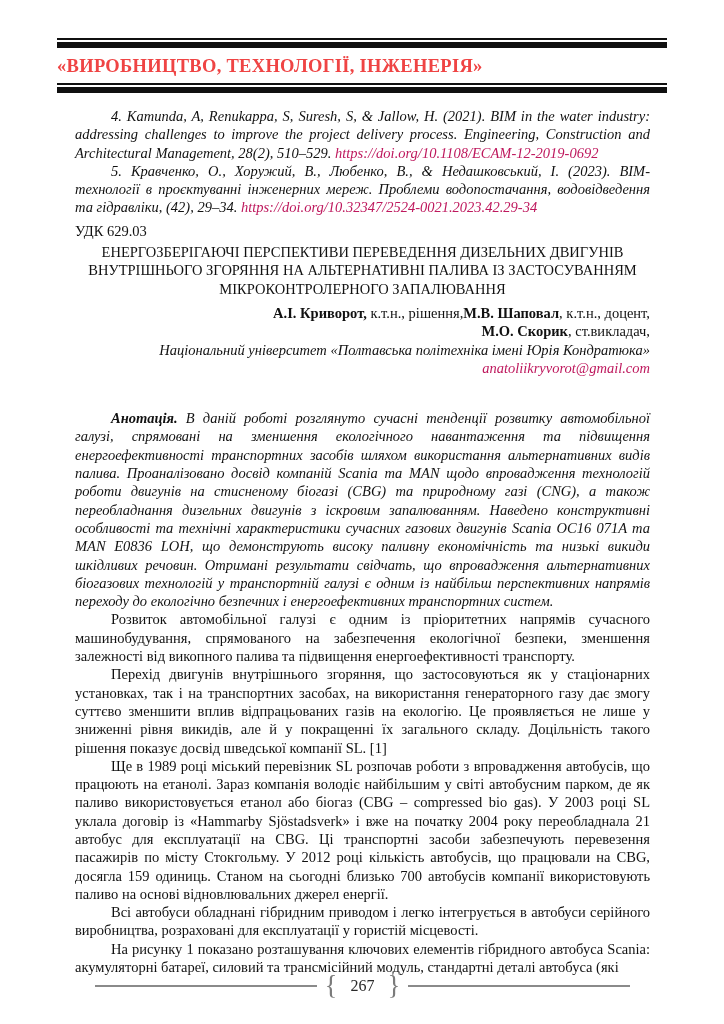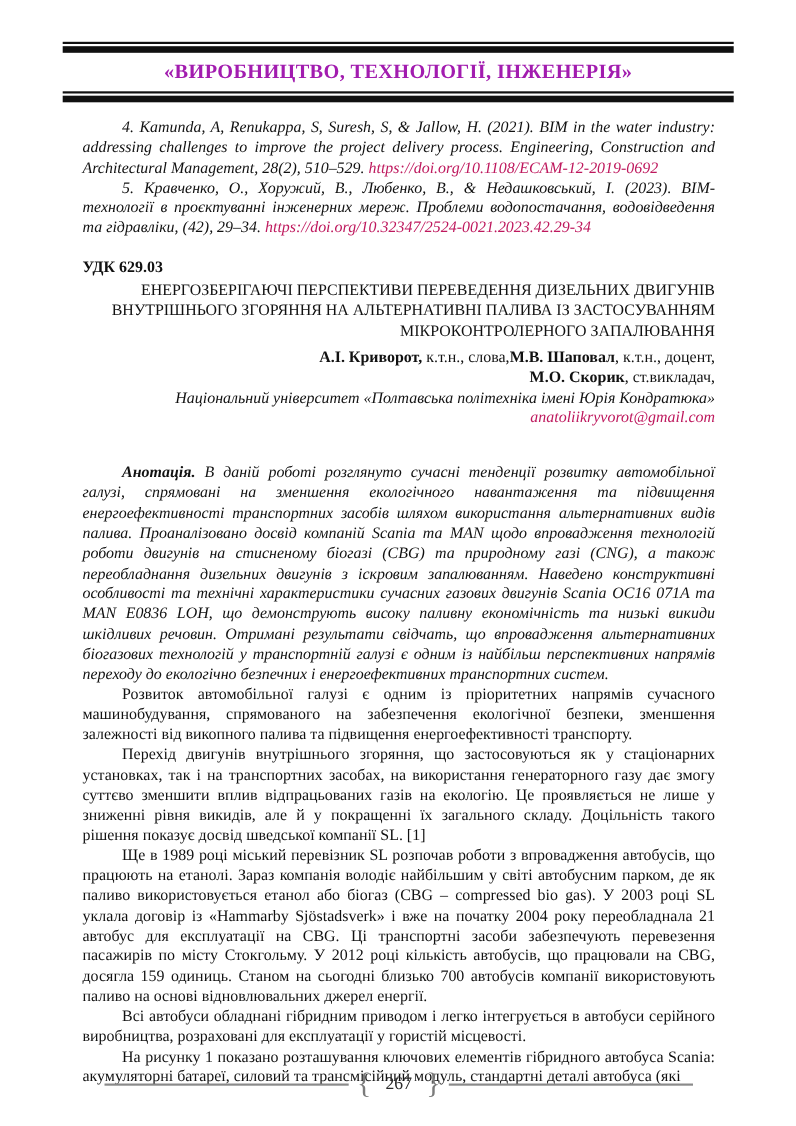--- a/index.html
+++ b/index.html
@@ -14,45 +14,44 @@
     color: #111111;
     overflow: hidden;
   }
   .page { position: absolute; inset: 0; padding-top: 38px; }
 
   
   .banner { margin: 0 57px; }
   .rule-thin  { height: 2px; background: #101010; }
   .rule-thick { height: 6px; background: #101010; margin-top: 2px; }
   .banner-text {
-    text-align: center;
     font-weight: bold;
     font-size: 18.5px;
     line-height: 22px;
     padding: 7px 0 6px 0;
-    color: #a21caf;
+    color: #ef4444;
     letter-spacing: 0.3px;
   }
 
   
   .content { margin: 14px 74px 0 75px; }
   .para { text-align: justify; }
   .indent { text-indent: 36px; }
   .italic { font-style: italic; }
   .bold { font-weight: bold; }
   a.link, .link {
     color: #be185d;
     font-style: italic;
     cursor: pointer;
     word-break: break-all;
   }
 
   .refs { }
-  .udc { margin-top: 17px; font-weight: bold; }
-  .paper-title { text-align: right; margin-top: 3px; }
+  .udc { margin-top: 5px; font-weight: normal; }
+  .paper-title { text-align: center; margin-top: 3px; }
   .paper-title div { white-space: nowrap; }
 
   .authors { text-align: right; margin-top: 6px; }
 
   .abstract { margin-top: 32px; }
   .keywords { }
   .body-par { }
 
   
   .footer {
@@ -103,21 +102,21 @@
 
     <p class="udc">УДК 629.03</p>
 
     <div class="paper-title">
       <div>ЕНЕРГОЗБЕРІГАЮЧІ ПЕРСПЕКТИВИ ПЕРЕВЕДЕННЯ ДИЗЕЛЬНИХ ДВИГУНІВ</div>
       <div>ВНУТРІШНЬОГО ЗГОРЯННЯ НА АЛЬТЕРНАТИВНІ ПАЛИВА ІЗ ЗАСТОСУВАННЯМ</div>
       <div>МІКРОКОНТРОЛЕРНОГО ЗАПАЛЮВАННЯ</div>
     </div>
 
     <div class="authors">
-      <div><span class="bold">А.І. Криворот,</span><span> к.т.н., слова,</span><span class="bold">М.В. Шаповал</span><span>, к.т.н., доцент,</span></div>
+      <div><span class="bold">А.І. Криворот,</span><span> к.т.н., рішення,</span><span class="bold">М.В. Шаповал</span><span>, к.т.н., доцент,</span></div>
       <div><span class="bold">М.О. Скорик</span><span>, ст.викладач,</span></div>
       <div class="italic">Національний університет «Полтавська політехніка імені Юрія Кондратюка»</div>
       <div><a class="link">anatoliikryvorot@gmail.com</a></div>
     </div>
 
     <p class="para indent italic abstract"><span class="bold">Анотація.</span><span> В даній роботі розглянуто сучасні тенденції розвитку автомобільної галузі, спрямовані на зменшення екологічного навантаження та підвищення енергоефективності транспортних засобів шляхом використання альтернативних видів палива. Проаналізовано досвід компаній Scania та MAN щодо впровадження технологій роботи двигунів на стисненому біогазі (CBG) та природному газі (CNG), а також переобладнання дизельних двигунів з іскровим запалюванням. Наведено конструктивні особливості та технічні характеристики сучасних газових двигунів Scania OC16 071A та MAN E0836 LOH, що демонструють високу паливну економічність та низькі викиди шкідливих речовин. Отримані результати свідчать, що впровадження альтернативних біогазових технологій у транспортній галузі є одним із найбільш перспективних напрямів переходу до екологічно безпечних і енергоефективних транспортних систем.</span></p>
 
 
     <p class="para indent body-par">Розвиток автомобільної галузі є одним із пріоритетних напрямів сучасного машинобудування, спрямованого на забезпечення екологічної безпеки, зменшення залежності від викопного палива та підвищення енергоефективності транспорту.</p>
     <p class="para indent body-par">Перехід двигунів внутрішнього згоряння, що застосовуються як у стаціонарних установках, так і на транспортних засобах, на використання генераторного газу дає змогу суттєво зменшити вплив відпрацьованих газів на екологію. Це проявляється не лише у зниженні рівня викидів, але й у покращенні їх загального складу. Доцільність такого рішення показує досвід шведської компанії SL. [1]</p>

